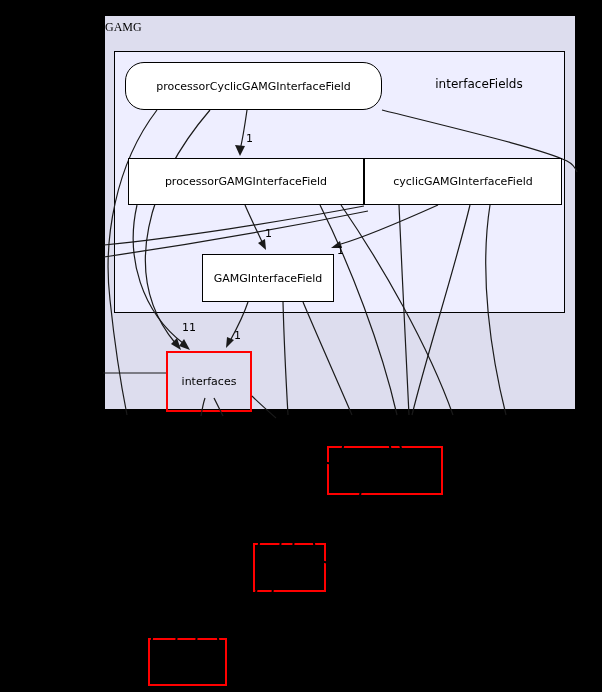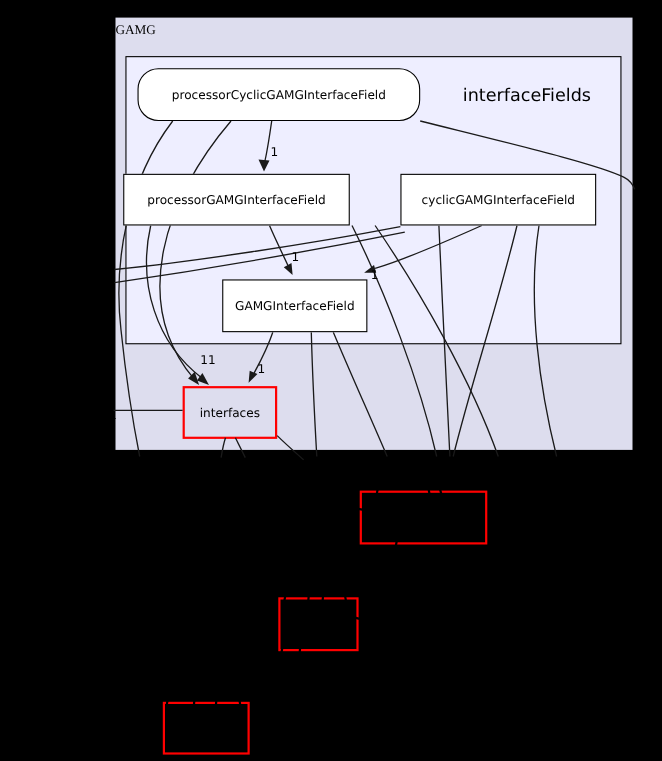--- a/index.html
+++ b/index.html
@@ -33,38 +33,38 @@
     background: var(--color-inner_bg);
     border:1.4px solid var(--color-node_border);
     z-index:1;
   }
   .cluster-outer-label {
     position:absolute; left:105px; top:20px; width:542px;
     text-align:left; font-size:12px; z-index:5;font-family:Liberation Serif, serif;
   }
   .cluster-inner-label {
     position:absolute; left:382px; top:77px; width:183px;
-    text-align:center; font-size:16px; z-index:5;padding-left:11px;
+    text-align:center; font-size:12px; z-index:5;padding-left:11px;
   }
 
   .node {
     position:absolute;
     background: var(--color-node_bg);
     border:1.4px solid var(--color-node_border);
     display:flex; align-items:center; justify-content:center;
     font-size:11px; white-space:nowrap;
     z-index:3;
   }
   .node-pcc { left:125px; top:62px;  width:257px; height:48px;border-radius:19px; }
-  .node-pg  { left:112px; top:158px; width:206px; height:47px; }
-  .node-cy  { left:364px; top:158px; width:178px; height:47px; }
+  .node-pg  { left:128px; top:158px; width:236px; height:47px; }
+  .node-cy  { left:364px; top:158px; width:198px; height:47px; }
   .node-gif { left:202px; top:254px; width:132px; height:48px; }
 
   .node-interfaces {
-    position:absolute; left:166px; top:351px; width:86px; height:48px;
+    position:absolute; left:166px; top:351px; width:86px; height:61px;
     background: transparent;
     border:2px solid var(--color-accent_red);
     display:flex; align-items:center; justify-content:center;
     font-size:11px; z-index:1;
   }
 
   .node-truncated {
     position:absolute;
     background: transparent;
     border:2px solid var(--color-accent_red);

